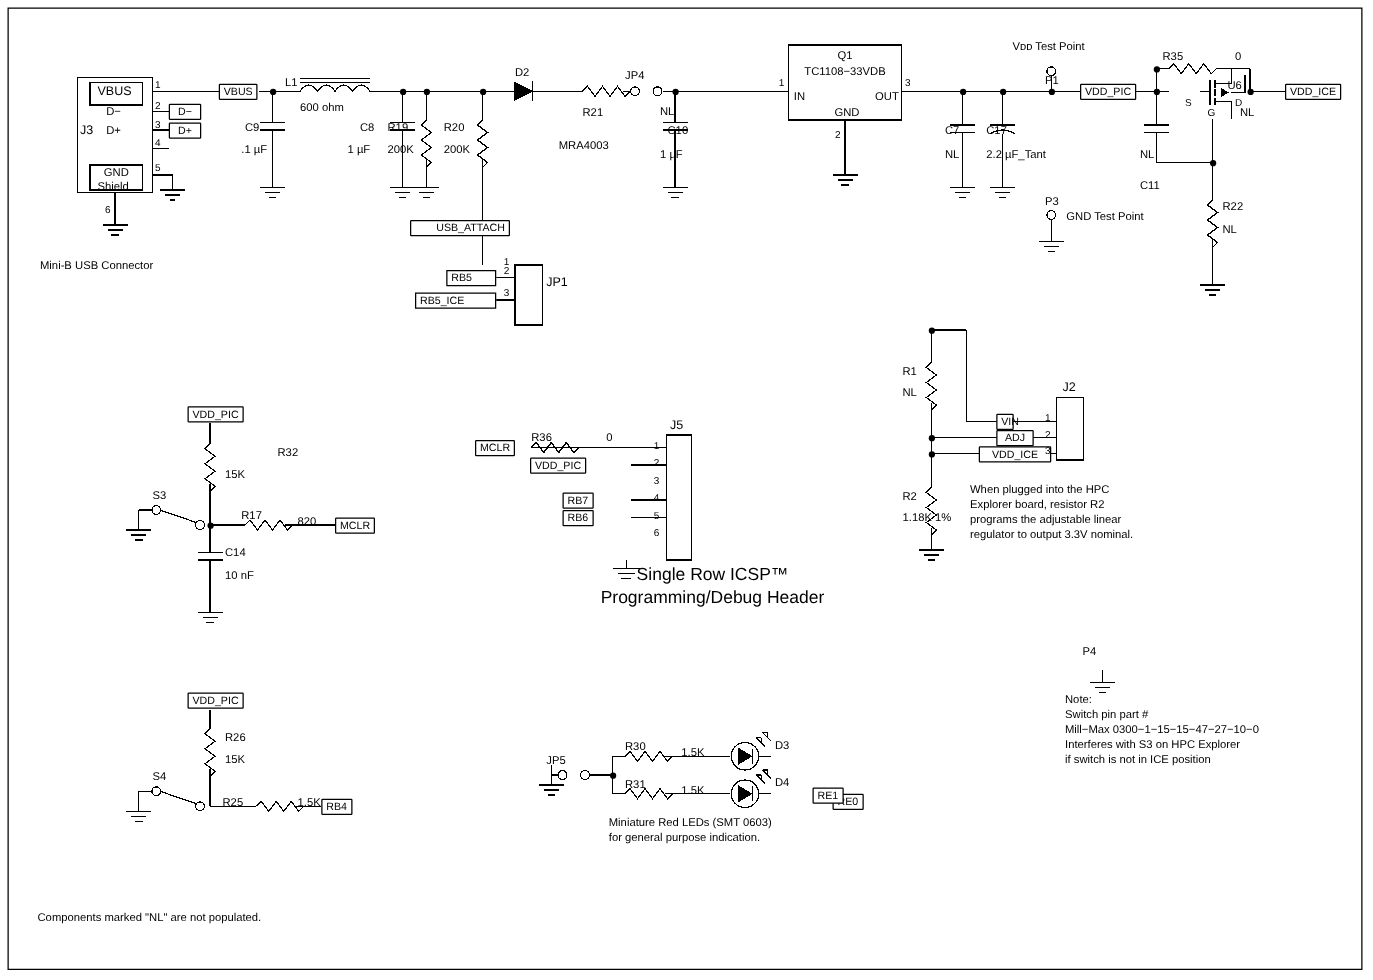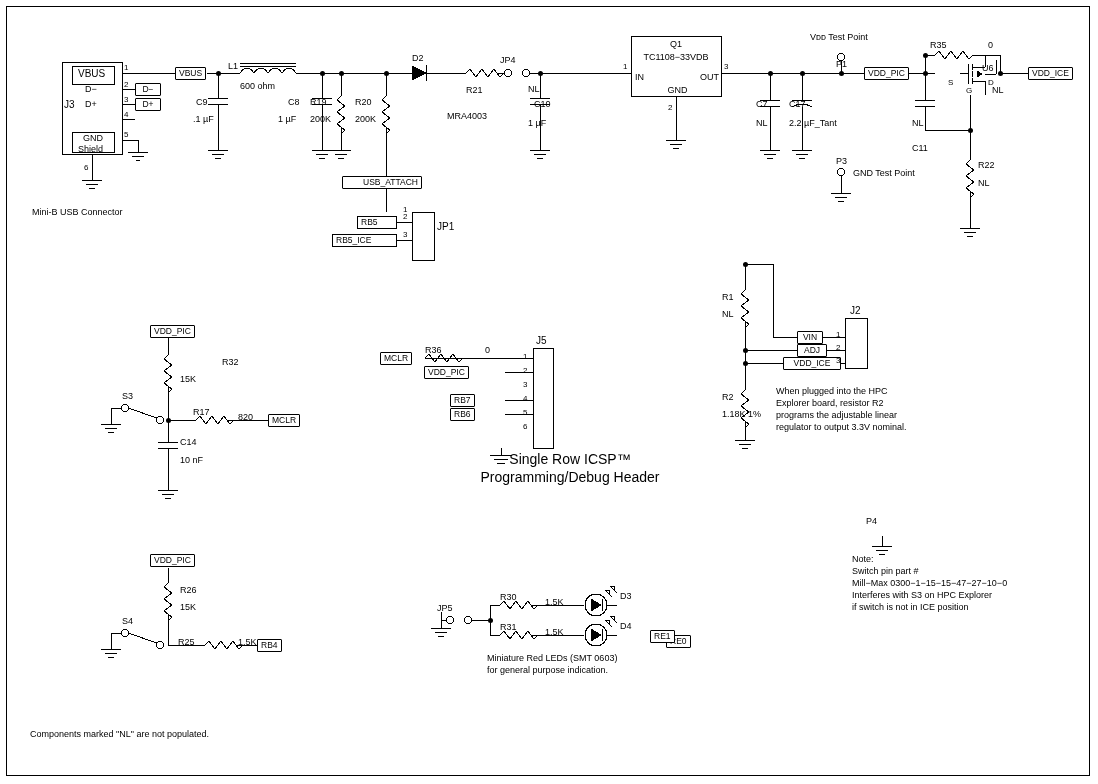--- a/index.html
+++ b/index.html
@@ -355,21 +355,21 @@
   <div class="lbl" style="left:982px;top:63px;">U6</div>
   <div class="lbl" style="left:992px;top:85px;">NL</div>
   <div class="pinnum" style="left:948px;top:78px;">S</div>
   <div class="pinnum" style="left:966px;top:86px;">G</div>
   <div class="pinnum" style="left:988px;top:78px;">D</div>
   <div class="lbl" style="left:912px;top:99px;margin-top:44px;">C11</div>
   <div class="lbl" style="left:912px;top:118px;">NL</div>
   <div class="lbl" style="left:978px;top:160px;">R22</div>
   <div class="lbl" style="left:978px;top:178px;">NL</div>
 
-  <div class="tag" style="left:342px;top:176px;padding-left:20px;">USB_ATTACH</div>
+  <div class="tag" style="left:328px;top:176px;padding-left:20px;">USB_ATTACH</div>
   <div class="tagl" style="left:357px;top:216px;width:40px;">RB5</div>
   <div class="tagl" style="left:332px;top:234px;width:65px;">RB5_ICE</div>
   <div class="lbl" style="left:437px;top:221px;font-size:10px;">JP1</div>
   <div class="pinnum" style="left:403px;top:205px;">1</div>
   <div class="pinnum" style="left:403px;top:212px;">2</div>
   <div class="pinnum" style="left:403px;top:230px;">3</div>
 
   <div class="tag" style="left:150px;top:325px;">VDD_PIC</div>
   <div class="lbl" style="left:180px;top:357px;padding-left:42px;">R32</div>
   <div class="lbl" style="left:180px;top:374px;">15K</div>
@@ -413,21 +413,21 @@
   <div class="lbl" style="left:620px;top:621px;">D4</div>
   <div class="tag" style="left:650px;top:635px;margin-left:16px;">RE0</div>
   <div class="tag" style="left:650px;top:630px;">RE1</div>
   <div class="lbl" style="left:487px;top:653px;">Miniature Red LEDs (SMT 0603)</div>
   <div class="lbl" style="left:487px;top:665px;">for general purpose indication.</div>
 
   <div class="lbl" style="left:722px;top:292px;">R1</div>
   <div class="lbl" style="left:722px;top:309px;">NL</div>
   <div class="lbl" style="left:722px;top:392px;">R2</div>
   <div class="lbl" style="left:722px;top:409px;">1.18K 1%</div>
-  <div class="tag" style="left:797px;top:331px;width:26px;">VIN</div>
+  <div class="tag" style="left:797px;top:331px;width:14px;">VIN</div>
   <div class="tag" style="left:797px;top:344px;width:30px;">ADJ</div>
   <div class="tag" style="left:783px;top:357px;width:58px;">VDD_ICE</div>
   <div class="lbl" style="left:850px;top:305px;font-size:10px;">J2</div>
   <div class="pinnum" style="left:836px;top:330px;">1</div>
   <div class="pinnum" style="left:836px;top:343px;">2</div>
   <div class="pinnum" style="left:836px;top:356px;">3</div>
   <div class="note" style="left:776px;top:385px;">When plugged into the HPC</div>
   <div class="note" style="left:776px;top:397px;">Explorer board, resistor R2</div>
   <div class="note" style="left:776px;top:409px;">programs the adjustable linear</div>
   <div class="note" style="left:776px;top:421px;">regulator to output 3.3V nominal.</div>

